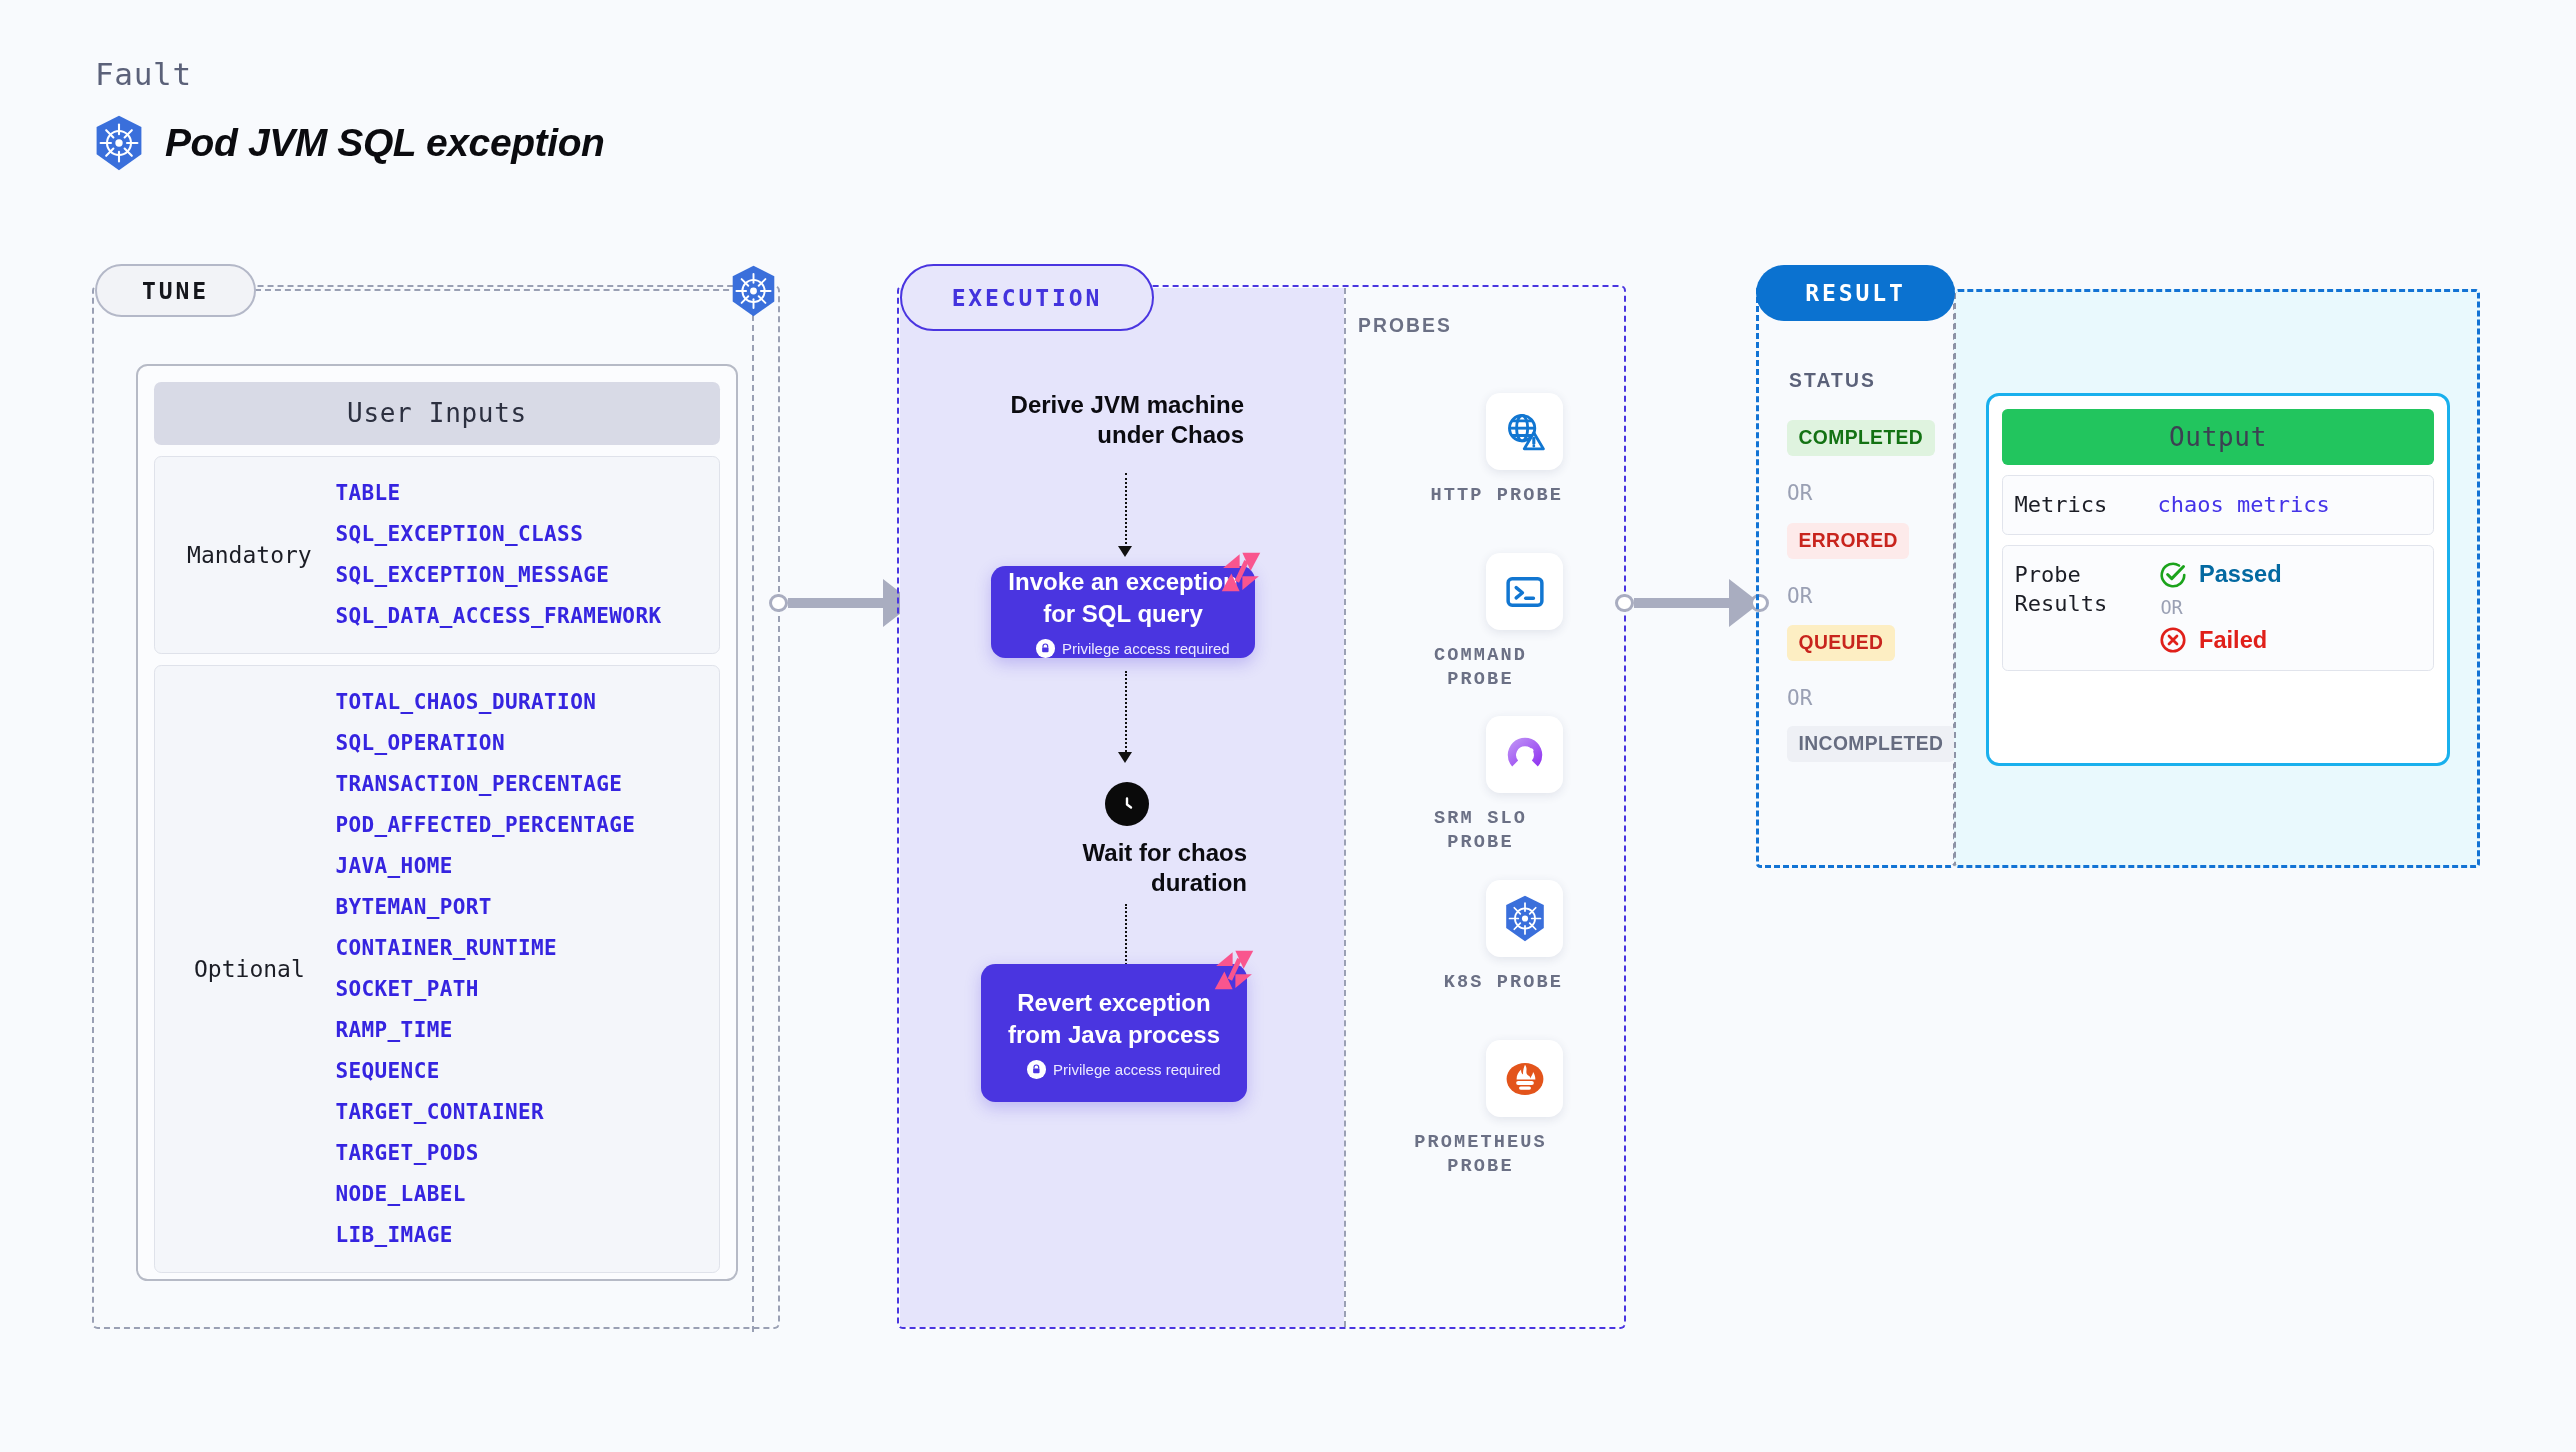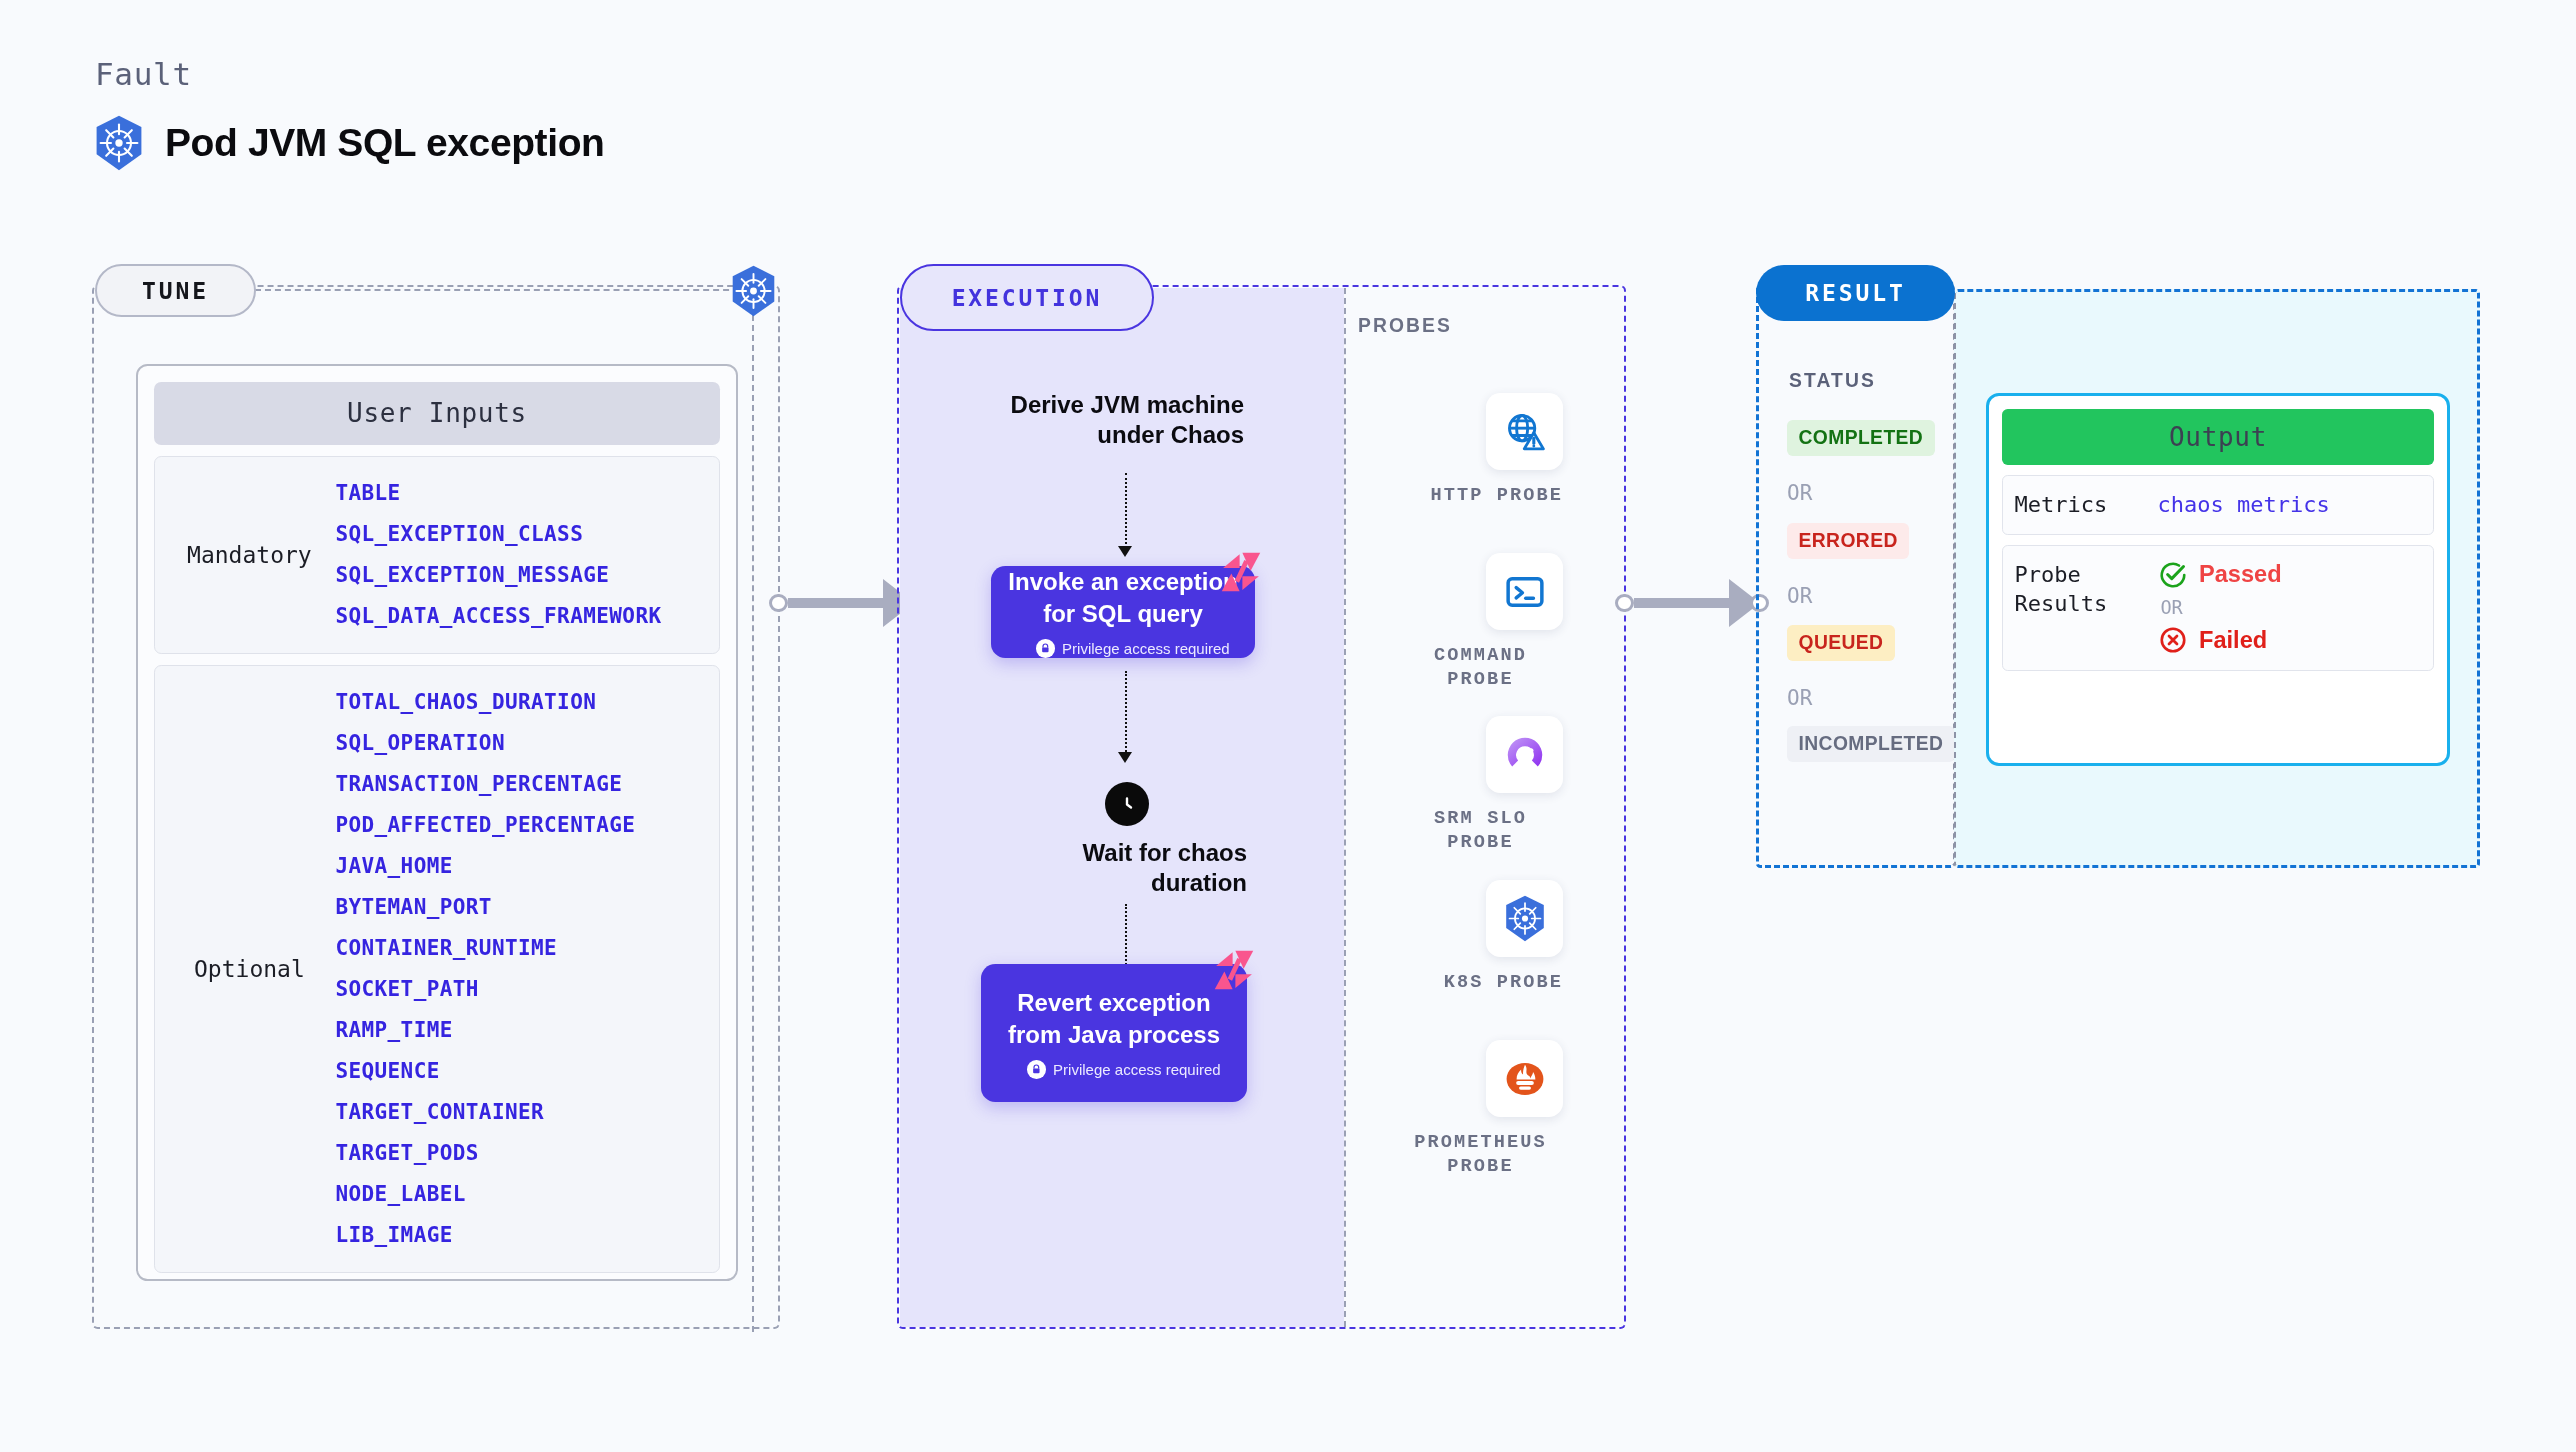--- a/index.html
+++ b/index.html
@@ -11,21 +11,21 @@
   }
 
   
   #fault-label{
     position:absolute;left:95px;top:56px;
     font-family:"DejaVu Sans Mono","Liberation Mono",monospace;
     font-size:31px;color:#5b6179;letter-spacing:0.7px;
   }
   #title-row{position:absolute;left:93px;top:115px;display:flex;align-items:center;gap:20px;}
   #title-row .k8s{width:52px;height:56px;}
-  #page-title{font-size:39px;font-weight:bold;color:#0b0b0f;letter-spacing:-0.4px;}
+  #page-title{font-size:39px;font-weight:bold;color:#0b0b0f;letter-spacing:-0.4px;font-style:italic;}
 
   
   .panel{position:absolute;box-sizing:border-box;}
   .badge-pill{
     position:absolute;z-index:6;display:flex;align-items:center;justify-content:center;
     border-radius:43px;box-sizing:border-box;
     font-family:"DejaVu Sans Mono","Liberation Mono",monospace;
     font-weight:bold;letter-spacing:2.9px;
   }
 
@@ -428,21 +428,21 @@
 
   <div class="out-row" style="align-items:flex-start;">
     <div class="out-key" style="white-space:pre-line;">Probe
 Results</div>
     <div>
       <div class="res-line">
         <svg width="30" height="30" viewBox="0 0 24 24">
           <path d="M21 12a9 9 0 1 1-4.2-7.6" fill="none" stroke="#1ba31b" stroke-width="2.1" stroke-linecap="round"></path>
           <path d="M7.7 11.6 L11 14.9 L20.4 5.2" fill="none" stroke="#1ba31b" stroke-width="2.4" stroke-linecap="round" stroke-linejoin="round"></path>
         </svg>
-        <span class="txt" style="color:#ef4444;">Passed</span>
+        <span class="txt" style="color:#0369a1;">Passed</span>
       </div>
       <div class="res-or">OR</div>
       <div class="res-line">
         <svg width="30" height="30" viewBox="0 0 24 24">
           <circle cx="12" cy="12" r="9" fill="none" stroke="#e0201a" stroke-width="2.1"></circle>
           <path d="M8.8 8.8 L15.2 15.2 M15.2 8.8 L8.8 15.2" stroke="#e0201a" stroke-width="2.2" stroke-linecap="round"></path>
         </svg>
         <span class="txt" style="color:#e0201a;">Failed</span>
       </div>
     </div>

